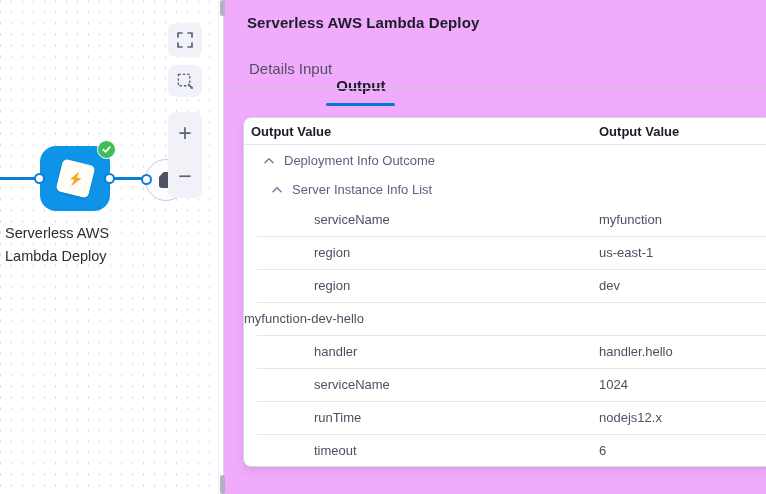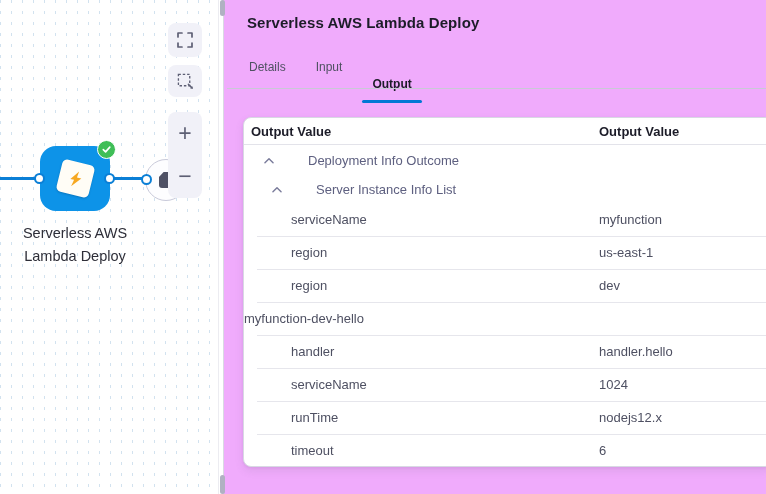--- a/index.html
+++ b/index.html
@@ -47,21 +47,21 @@
     background:#fdfdff; border:1.5px solid #c9cada; z-index:2;
     display:flex; align-items:center; justify-content:center; cursor:pointer;
   }
   .doc-shape {
     width:15px; height:16px; background:#4f5165; border-radius:3px;
     clip-path:polygon(34% 0, 100% 0, 100% 100%, 0 100%, 0 34%);
   }
 
   .node-label {
     position:absolute; left:5px; top:222px; width:140px; z-index:2;
-    text-align:center; font-size:14.5px; line-height:23px; color:#2e2e38;
+    text-align:left; font-size:14.5px; line-height:23px; color:#2e2e38;
   }
 
   
   .tool-btn {
     position:absolute; left:168px; width:34px; background:#f1f1f8; border-radius:8px;
     display:flex; align-items:center; justify-content:center; z-index:6; cursor:pointer;
     color:#5d5f74;
   }
   .btn-fullscreen { top:23px; height:34px; }
   .btn-marquee    { top:65px; height:32px; }
@@ -81,21 +81,21 @@
   .scroll-thumb { position:absolute; left:220px; width:5px; background:#b0b1c2; border-radius:3px; z-index:7; }
   .thumb-top { top:0; height:16px; }
   .thumb-bottom { top:475px; height:19px; }
 
   
   .panel { position:absolute; left:224px; top:0; width:542px; height:494px; background:#f0abfc; }
   .panel-title {
     position:absolute; left:23px; top:14px;
     font-size:15px; font-weight:700; color:#1c1c28; letter-spacing:.1px;
   }
-  .tabs { position:absolute; left:23px; top:60px; display:flex; gap:26px; font-size:12px; }
+  .tabs { position:absolute; left:23px; top:60px; display:flex; font-size:15px; }
   .tab { color:#4f5162; cursor:pointer; position:relative; padding:0 2px; }
   .tab.active { color:#1c1c28; font-weight:700;margin-top:17px; }
   .tab.active::after {
     content:""; position:absolute; left:-8px; right:-8px; bottom:-12px; height:3px;
     background:#0278d5; border-radius:2px;
   }
   .tabs-divider { position:absolute; left:3px; right:0; top:88px; height:1px; background:#c9c9d6; }
 
   
   .card {
@@ -107,26 +107,26 @@
   .card-header {
     height:27px; display:flex; align-items:center;
     border-bottom:1px solid #e3e3ea;
     font-size:13px; font-weight:700; color:#1c1c28;
   }
   .col-name-h { width:355px; padding-left:7px; }
   .group-row { display:flex; align-items:center; cursor:pointer; }
   .group-row.g1 { height:30px; padding-left:19px; }
   .group-row.g2 { height:28px; padding-left:27px; }
   .chev { display:flex; align-items:center; margin-right:9px; }
-  .group-label { font-size:13px; color:#5e6080;margin-left:24px; }
+  .group-label { font-size:13px; color:#5e6080; }
   .data-row { position:relative; height:33px; display:flex; align-items:center; font-size:13px; color:#4e5062; }
   .data-row + .data-row::before {
     content:""; position:absolute; left:13px; right:0; top:0; height:1px; background:#e6e6ec;
   }
-  .cell.name { width:355px; padding-left:47px; }
+  .cell.name { width:355px; padding-left:70px; }
   .cell.value { flex:1; }
 </style>
 </head>
 <body>
 
 <div class="screen">
 
   <div class="canvas">
     <div class="edge edge-left"></div>
     <div class="edge edge-right"></div>

